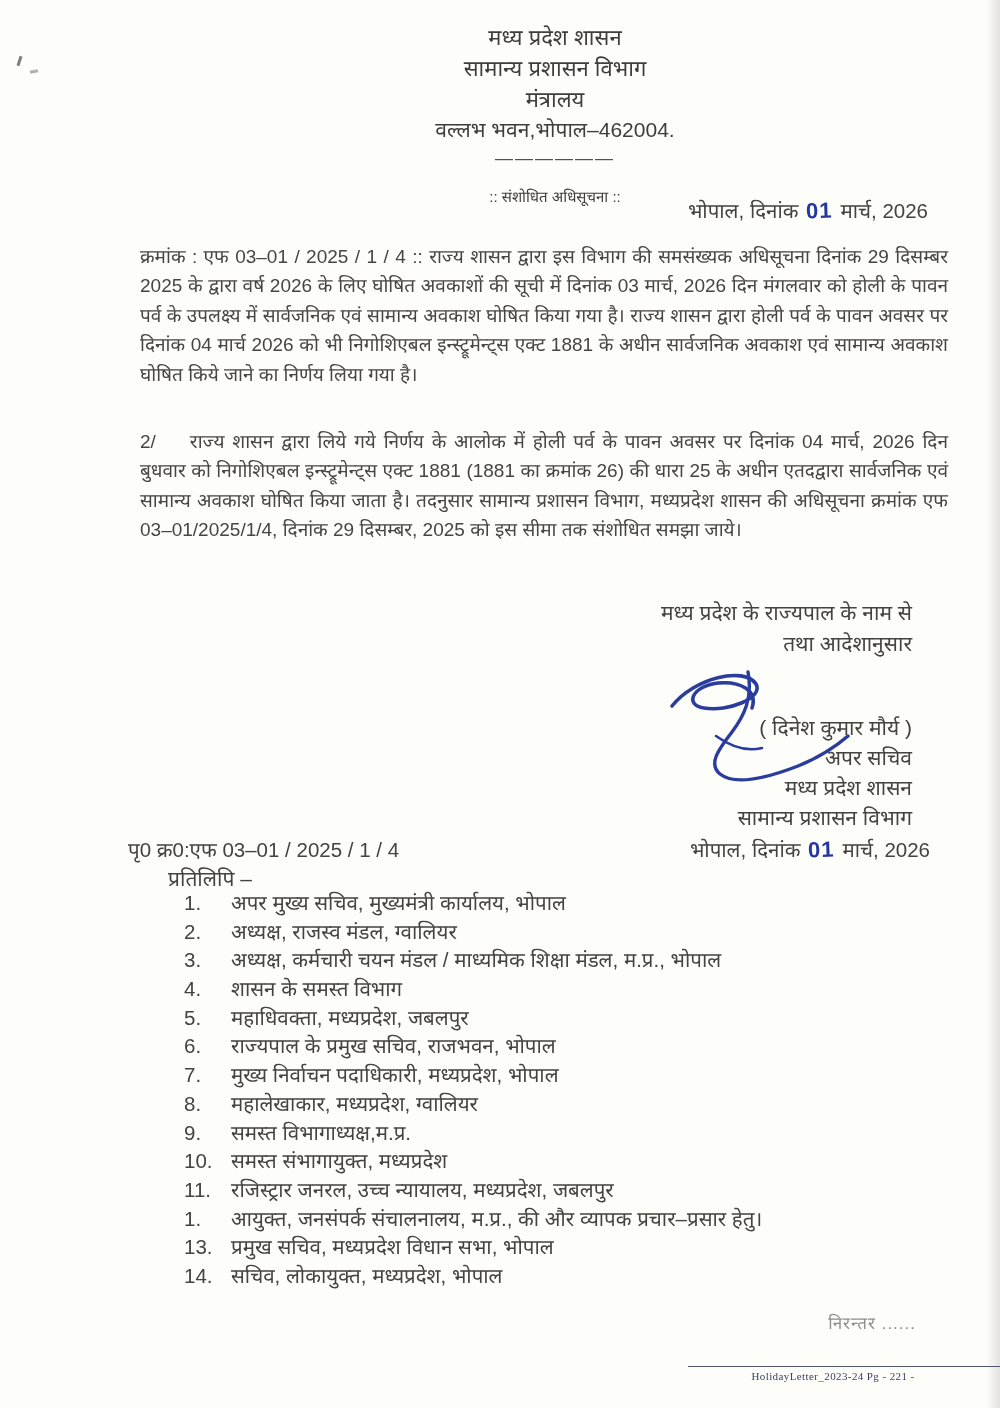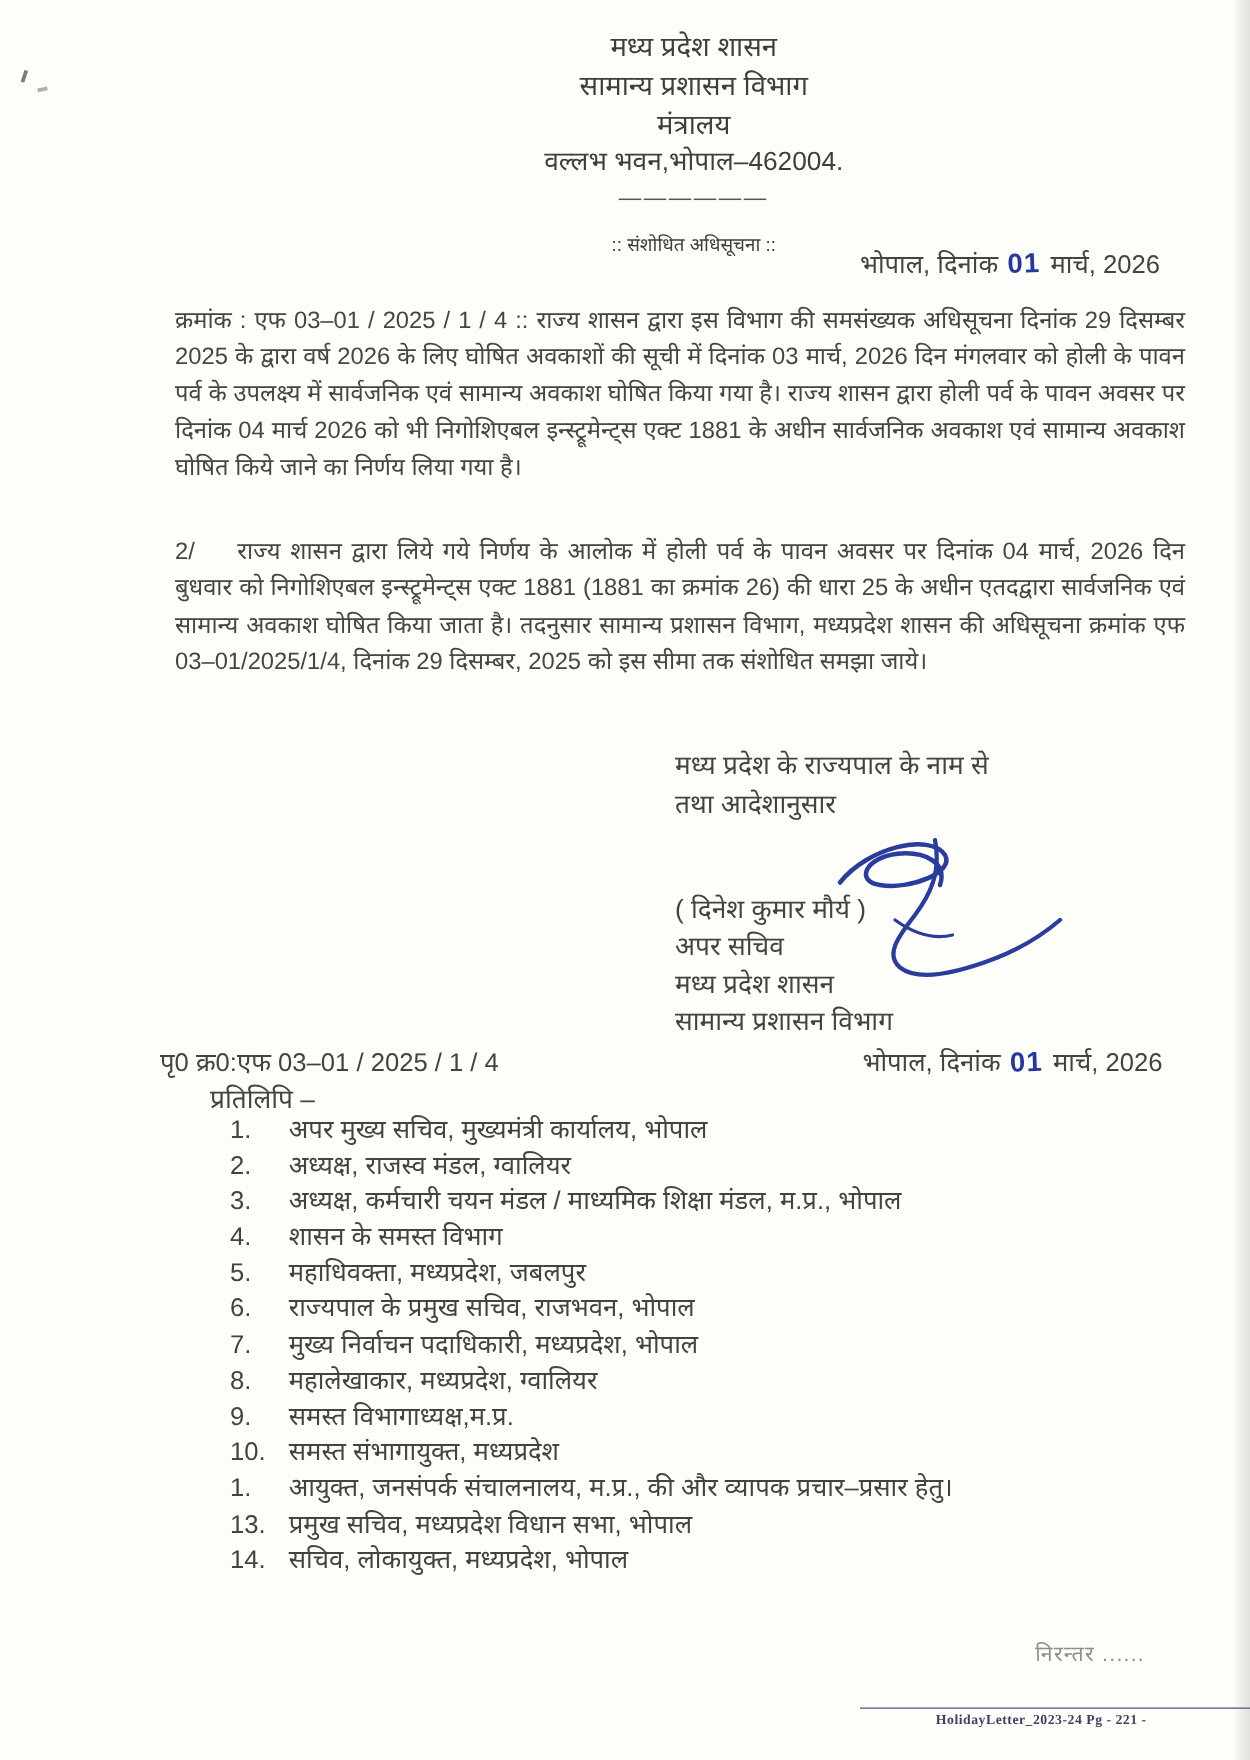--- a/index.html
+++ b/index.html
@@ -23,39 +23,39 @@
   
   .dateline1{position:absolute;top:196px;right:72px;font-size:20.5px;color:#45433f;}
   .hand{color:#2438a0;font-weight:bold;font-size:22px;letter-spacing:1px;display:inline-block;transform:rotate(-2deg);padding:0 2px;}
   
   .para{position:absolute;left:140px;width:808px;font-size:19px;line-height:29.4px;
         text-align:justify;color:#474540;}
   .para1{top:242px;}
   .para2{top:427px;}
   .para-num{display:inline-block;margin-right:34px;}
   
-  .signoff{position:absolute;top:597px;left:540px;width:372px;text-align:left;
+  .signoff{position:absolute;top:597px;left:540px;width:372px;text-align:right;
            font-size:21px;color:#45433f;}
   .signoff .so-line{line-height:31px;}
   .signoff .so-name{margin-top:54px;line-height:30px;}
   .signoff .so-small{line-height:30px;}
   .signature{position:absolute;top:664px;left:658px;width:200px;height:132px;z-index:3;}
   
   .refline{position:absolute;top:835px;left:128px;font-size:20.5px;color:#45433f;}
   .dateline2{position:absolute;top:835px;right:70px;font-size:20.5px;color:#45433f;}
   .copylabel{position:absolute;top:864px;left:128px;font-size:21px;color:#45433f;margin-left:40px;}
   .copylist{position:absolute;top:888px;left:184px;width:760px;}
   .copyrow{display:flex;align-items:baseline;height:28.7px;font-size:20.5px;color:#45433f;}
   .copyrow .no{width:47px;flex:0 0 47px;}
   .copyrow .txt{flex:1;}
   
   .continuation{position:absolute;top:1311px;right:84px;font-size:17px;color:#908e88;letter-spacing:1px;}
   .footer-rule{position:absolute;top:1366px;left:688px;right:0;border-top:1.6px solid #51566e;}
   .footer-text{position:absolute;top:1370px;left:688px;width:290px;text-align:center;
-    font-family:"Liberation Serif","DejaVu Serif",serif;font-weight:bold;
+    font-family:"Liberation Serif","DejaVu Serif",serif;font-weight:normal;
     font-size:11px;color:#3c4260;letter-spacing:0.4px;}
   
   .artifact{position:absolute;background:#55534f;opacity:.75;}
   .a1{top:56px;left:18px;width:3px;height:10px;transform:rotate(18deg);}
   .a2{top:70px;left:30px;width:8px;height:3px;transform:rotate(-12deg);opacity:.45;}
 </style>
 </head>
 <body>
 
 <div class="page">
@@ -144,20 +144,24 @@
       </div>
     <div class="copyrow">
         <span class="no">9.</span>
         <span class="txt">समस्त विभागाध्यक्ष,म.प्र.</span>
       </div>
     <div class="copyrow">
         <span class="no">10.</span>
         <span class="txt">समस्त संभागायुक्त, मध्यप्रदेश</span>
       </div>
     <div class="copyrow">
+        <span class="no">11.</span>
+        <span class="txt">रजिस्ट्रार जनरल, उच्च न्यायालय, मध्यप्रदेश, जबलपुर</span>
+      </div>
+    <div class="copyrow">
         <span class="no">1.</span>
         <span class="txt">आयुक्त, जनसंपर्क संचालनालय, म.प्र., की और व्यापक प्रचार–प्रसार हेतु।</span>
       </div>
     <div class="copyrow">
         <span class="no">13.</span>
         <span class="txt">प्रमुख सचिव, मध्यप्रदेश विधान सभा, भोपाल</span>
       </div>
     <div class="copyrow">
         <span class="no">14.</span>
         <span class="txt">सचिव, लोकायुक्त, मध्यप्रदेश, भोपाल</span>

